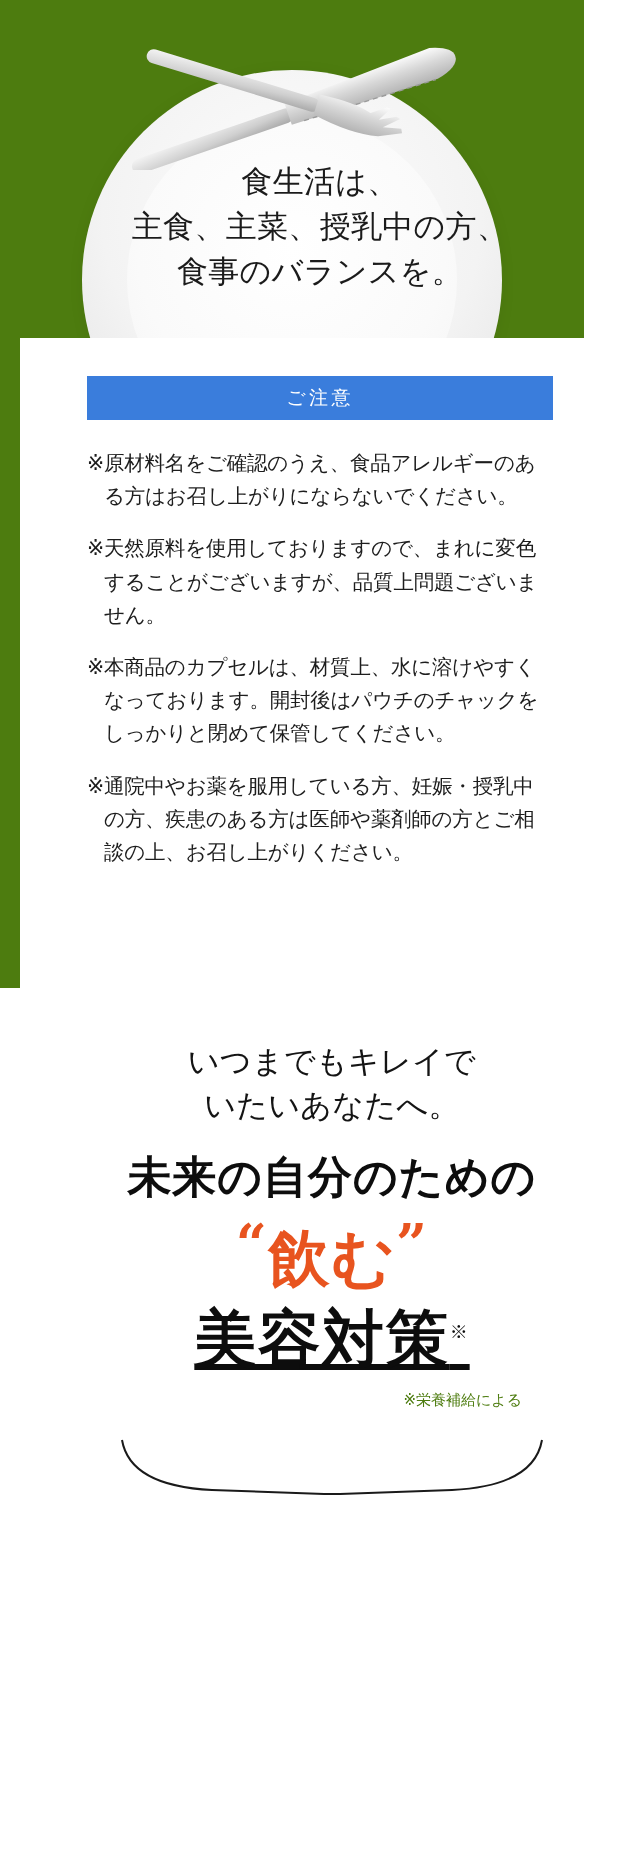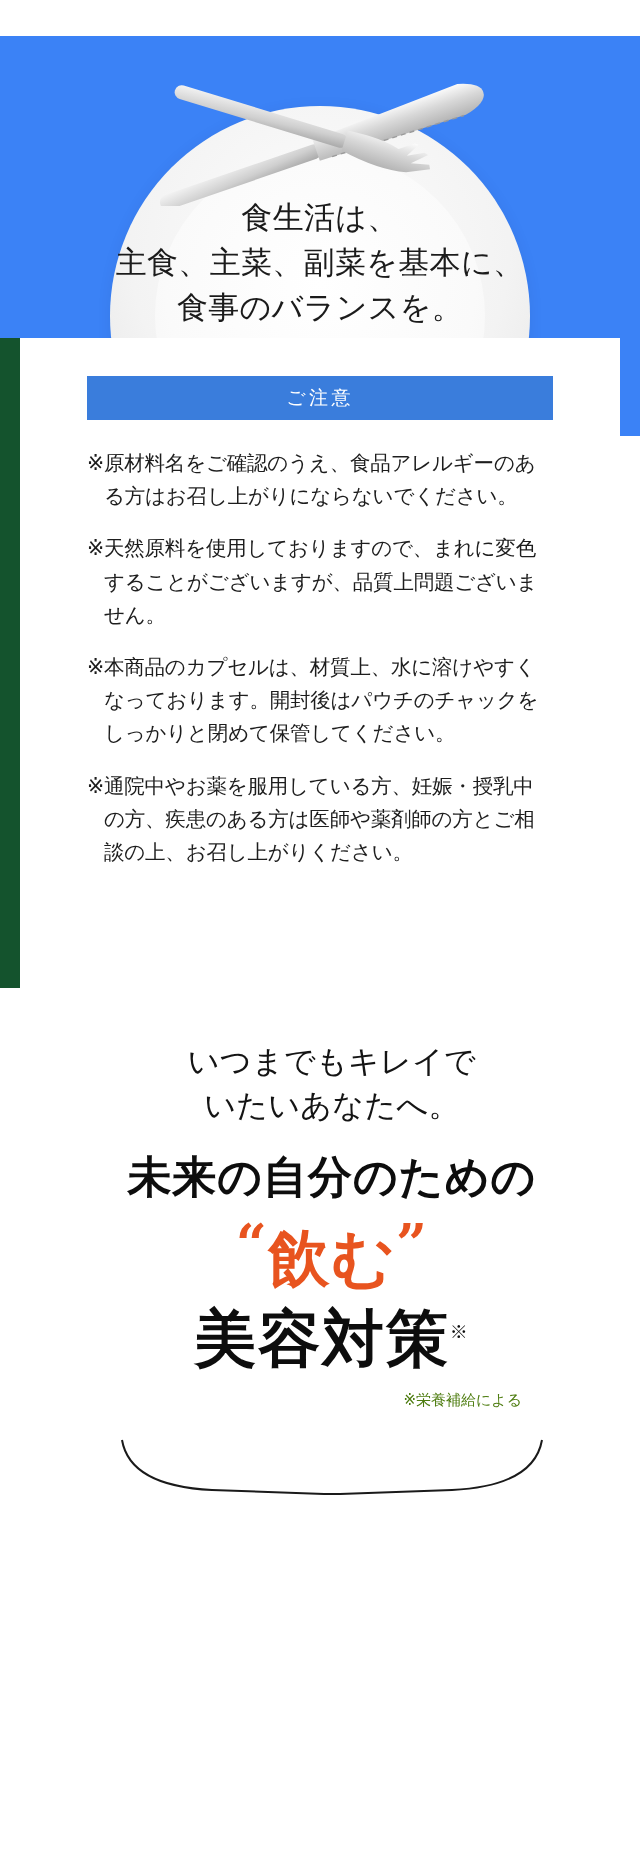--- a/index.html
+++ b/index.html
@@ -12,24 +12,23 @@
     height: 1876px;
     position: relative;
     font-family: "Liberation Sans", "DejaVu Sans", sans-serif;
     color: #1a1a1a;
     overflow: hidden;
   }
 
   
   .hero {
     position: relative;
-    width: 640px;
+    width: 584px;
     height: 400px;
-    background: #3b82f6;
-    margin-top: 36px;
+    background: #4d7c0f;
   }
   .plate {
     position: absolute;
     left: 50%;
     top: 70px;
     transform: translateX(-50%);
     width: 420px;
     height: 420px;
     border-radius: 50%;
     background: radial-gradient(circle at 50% 35%, #fdfdfd 0%, #f3f3f3 55%, #e9e9e9 78%, #efefef 100%);
@@ -71,21 +70,21 @@
   }
   .hero-text div { white-space: nowrap; }
 
   
   .notice-wrap {
     position: absolute;
     left: 0;
     top: 338px;
     width: 547px;
     height: 650px;
-    background: #14532d;
+    background: #4d7c0f;
   }
   .notice-card {
     position: absolute;
     left: 20px;
     top: 0px;
     width: 600px;
     height: 650px;
     background: #ffffff;
     box-sizing: border-box;
     padding: 38px 36px 30px 36px;
@@ -164,20 +163,21 @@
   }
   .promo-target {
     margin-top: 2px;
     font-family: "DejaVu Serif", "Liberation Serif", serif;
     font-weight: bold;
     font-size: 62px;
     color: #0d0d0d;
     letter-spacing: 0.03em;
     position: relative;
     display: inline-block;
+    text-decoration: underline;
   }
   .promo-target .sup {
     font-size: 18px;
     font-weight: normal;
     vertical-align: super;
     font-family: "Liberation Sans", sans-serif;
   }
   .promo-note {
     margin-top: 10px;
     margin-right: 52px;
@@ -223,21 +223,21 @@
 
       <g transform="rotate(17 210 70)">
         <rect x="55" y="52" width="180" height="14" rx="7" fill="url(#steel2)"></rect>
         <path d="M232 47 Q268 44 286 50 L300 40 L304 40 L296 54 L312 46 L316 47 L302 60 L320 56 L322 60 L300 70 Q272 76 232 68 Z" fill="url(#steel)"></path>
       </g>
     </svg>
   </div>
 
   <div class="hero-text">
     <div>食生活は、</div>
-    <div>主食、主菜、副菜を基本に、</div>
+    <div>主食、主菜、授乳中の方、</div>
     <div>食事のバランスを。</div>
   </div>
 </section>
 
 <section class="notice-wrap">
   <div class="notice-card">
     <div class="notice-header">ご注意</div>
 
     <div class="notice-list">
       <div class="notice-item">

